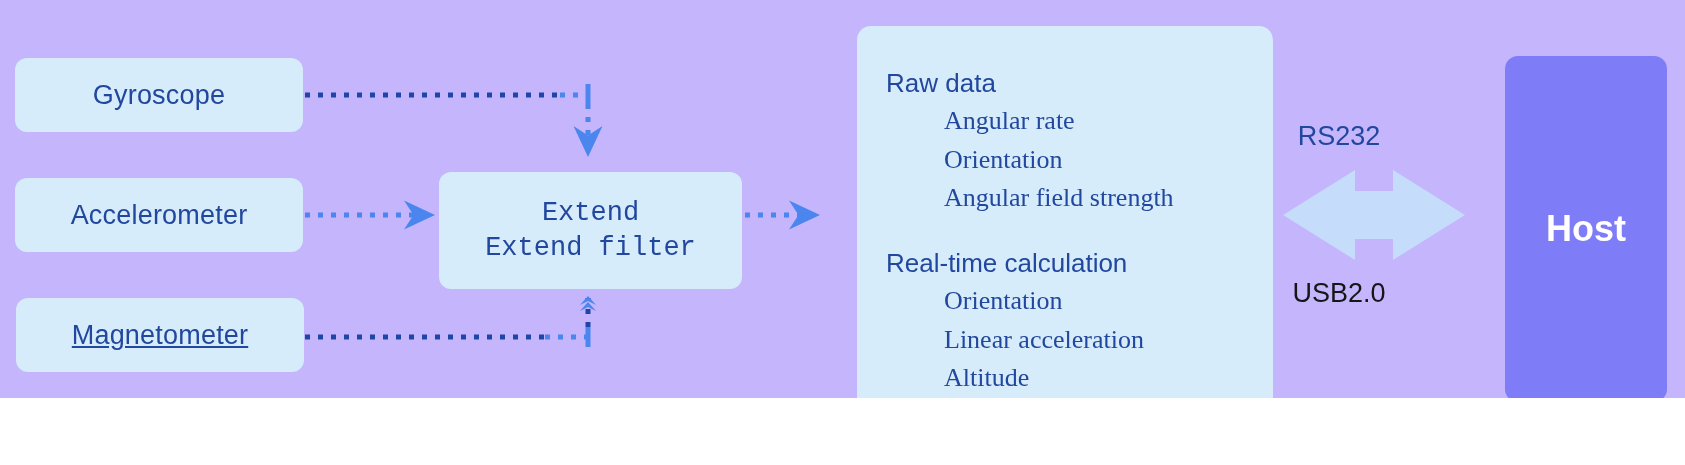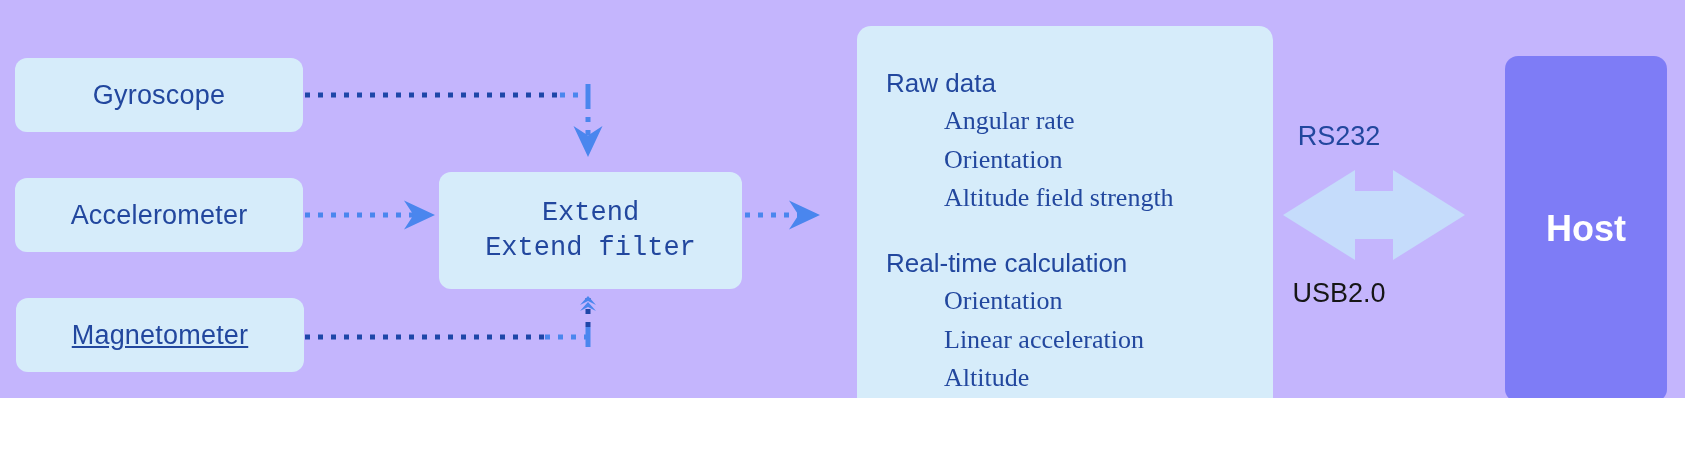--- a/index.html
+++ b/index.html
@@ -157,21 +157,21 @@
 
   <div class="node ekf">
     <span class="line">Extend</span>
     <span class="line">Extend filter</span>
   </div>
 
   <div class="panel">
     <span class="group-title">Raw data</span>
     <span class="sub">Angular rate</span>
     <span class="sub">Orientation</span>
-    <span class="sub">Altitude field strength</span>
+    <span class="sub">Angular field strength</span>
     <span class="spacer"></span>
     <span class="group-title">Real-time calculation</span>
     <span class="sub">Orientation</span>
     <span class="sub">Linear acceleration</span>
     <span class="sub">Altitude</span>
   </div>
 
   <div class="link-label label-rs232">RS232</div>
   <div class="link-label label-usb">USB2.0</div>
 

